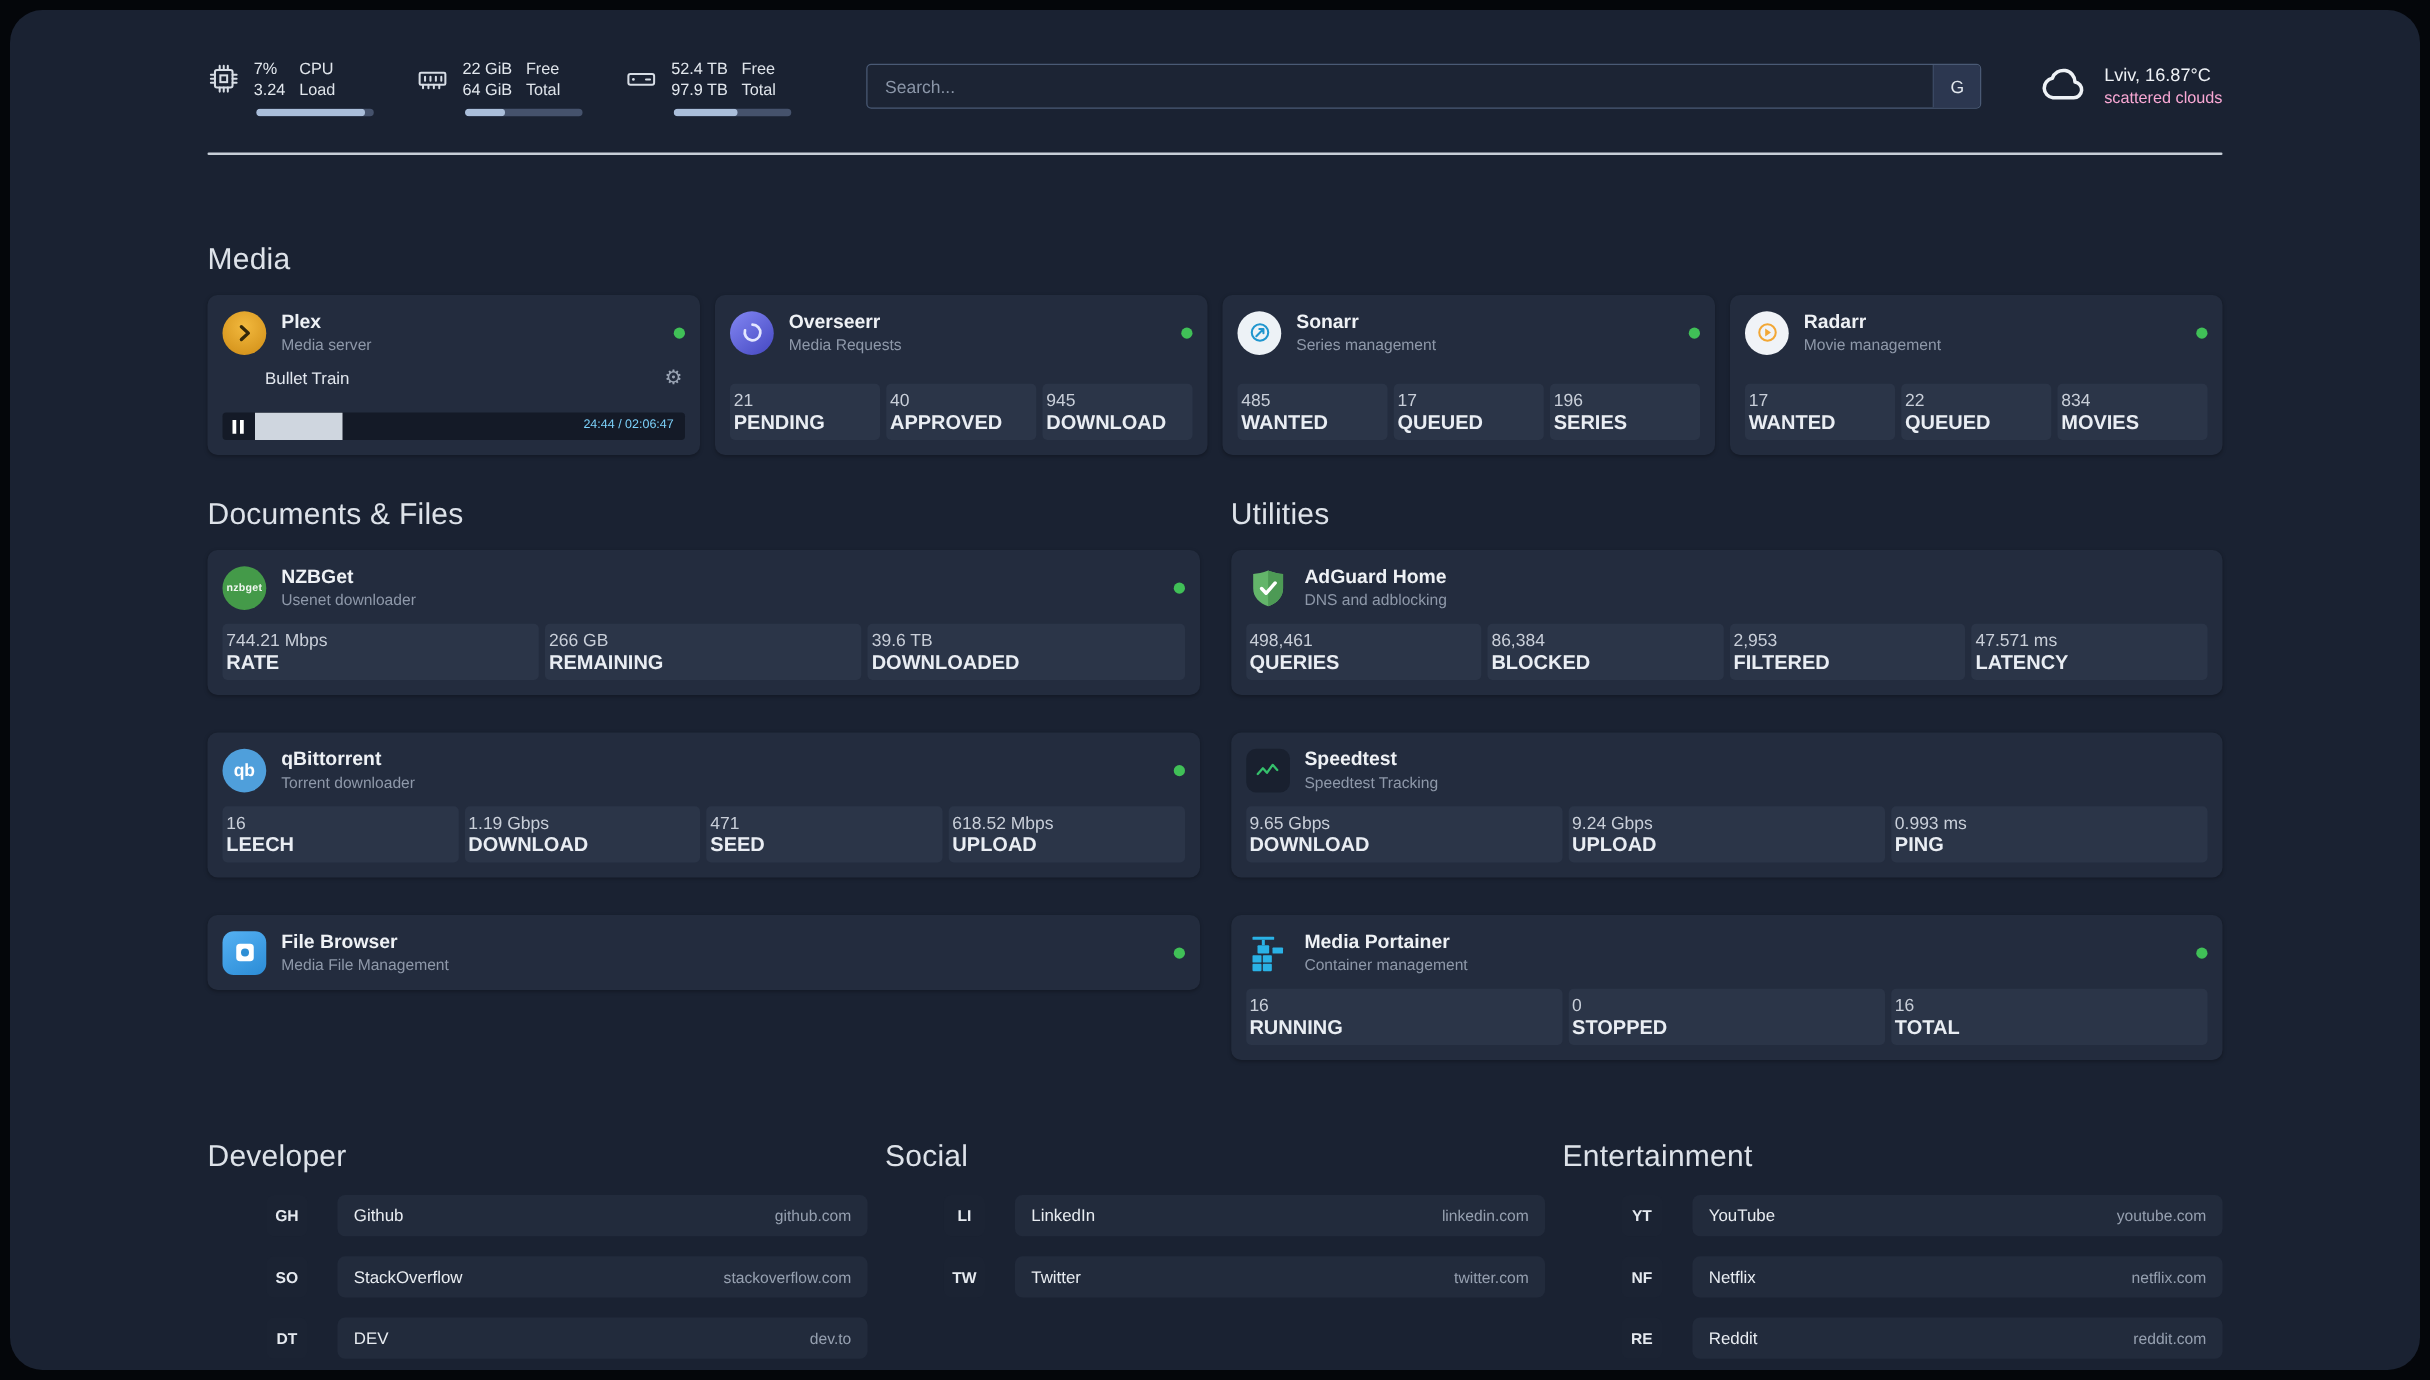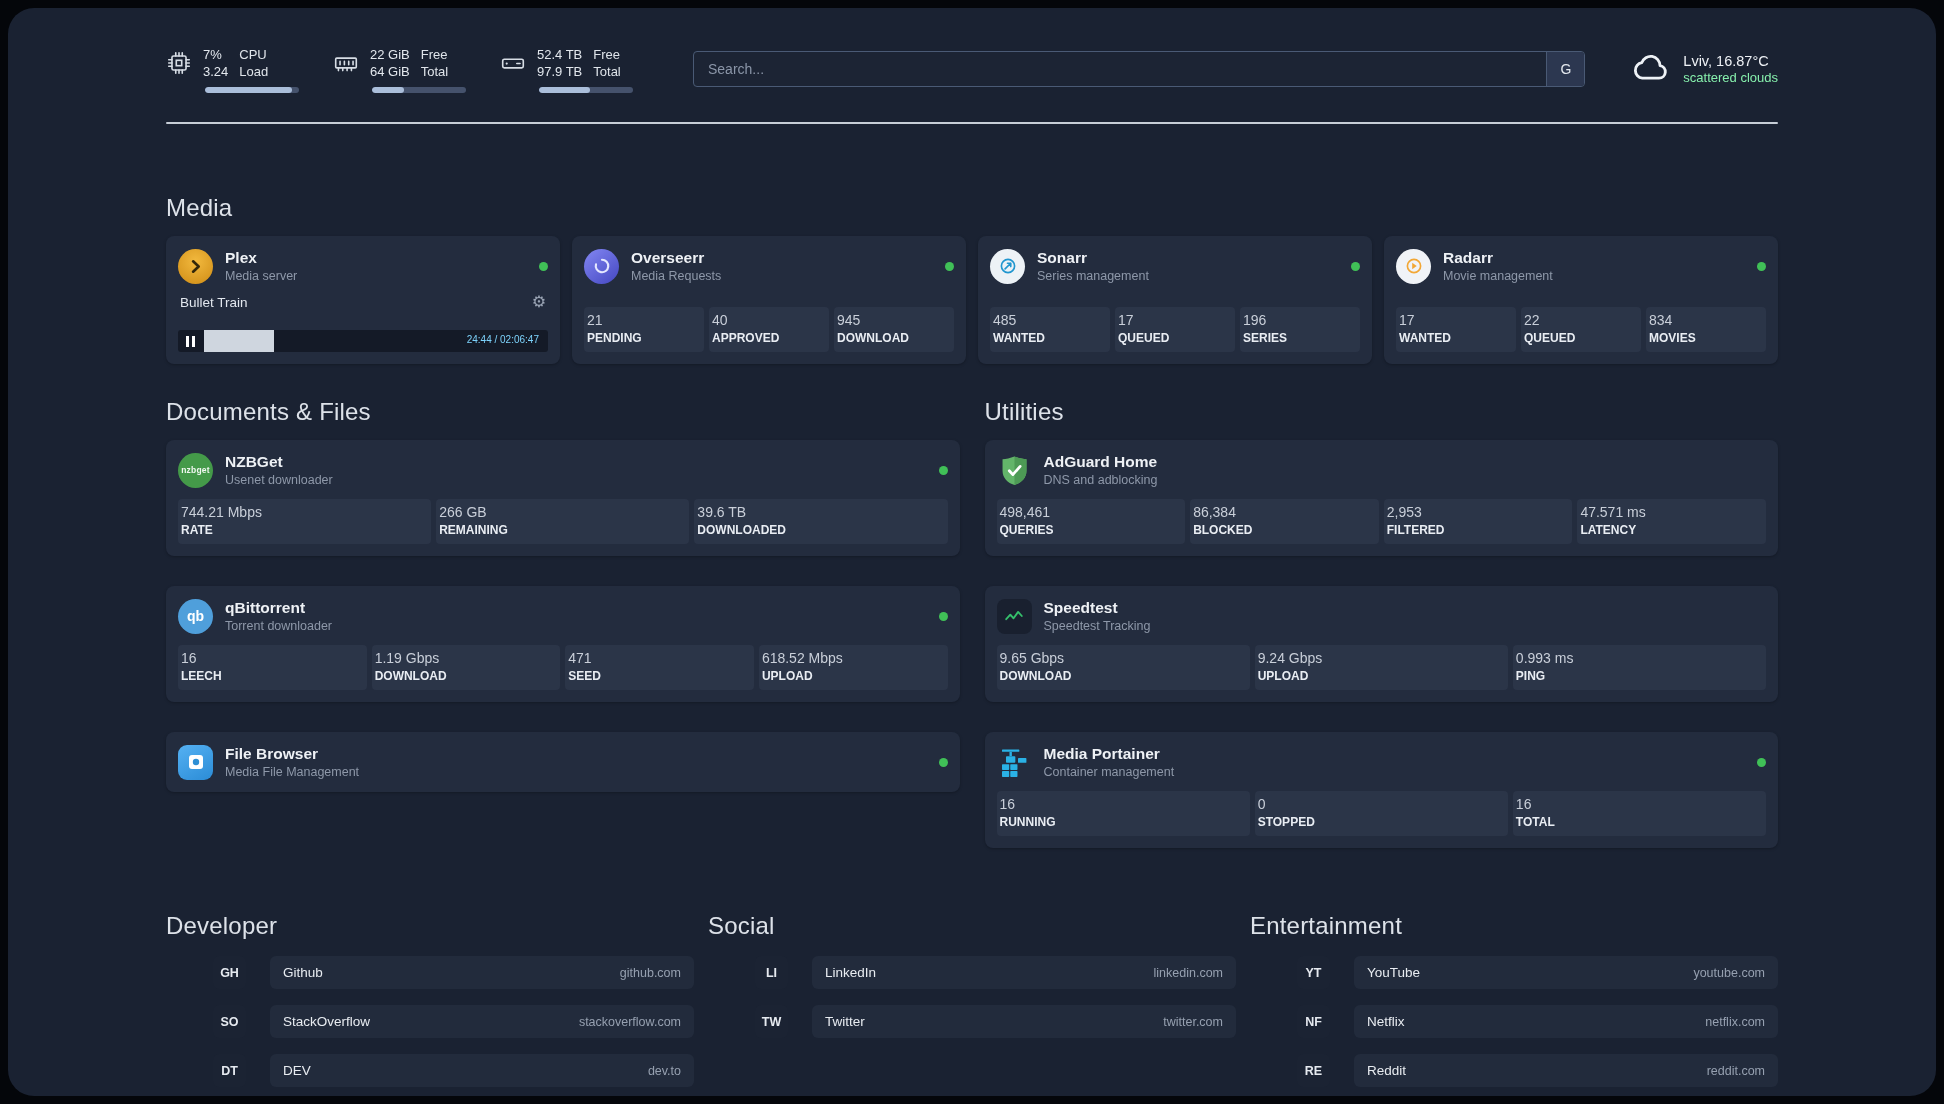--- a/index.html
+++ b/index.html
@@ -28,21 +28,21 @@
   }
   .search-input::placeholder { color:#8b96a8; }
   .search-g {
     position:absolute; right:1px; top:1px; bottom:1px; width:38px; background:#2c3750;
     border-left:1px solid #4a5a75; border-radius:0 3px 3px 0; display:flex; align-items:center;
     justify-content:center; color:#e3e8ee; font-size:14px; cursor:pointer;
   }
   .weather { display:flex; align-items:center; gap:12px; }
   .weather-icon svg { display:block; }
   .w1 { font-size:14.5px; color:#eef1f5; }
-  .w2 { font-size:13px; color:#86efac; margin-top:1px; }
+  .w2 { font-size:13px; color:#f9a8d4; margin-top:1px; }
 
   .divider { margin-top:26px; height:2px; background:#c7ced7; border-radius:1px; }
 
   
   .section-h { font-size:24px; font-weight:500; color:#dde2e9; letter-spacing:.2px; }
   .media { margin-top:70px; }
   .grid4 { display:grid; grid-template-columns:repeat(4,1fr); gap:12px; margin-top:14px; }
 
   .card {
     background:#232c3e; border-radius:8px; padding:12px; display:flex; flex-direction:column;
@@ -52,24 +52,24 @@
   .card-h { display:flex; align-items:center; gap:12px; }
   .app-icon { width:35px; height:35px; border-radius:50%; display:flex; align-items:center; justify-content:center; flex:0 0 auto; }
   .app-icon svg { display:block; }
   .app-name { font-size:15.5px; font-weight:700; color:#eef1f5; line-height:19px; }
   .app-sub { font-size:12.5px; color:#8e98a9; margin-top:2px; line-height:15px; }
   .status-dot { width:9px; height:9px; border-radius:50%; background:#40c057; margin-left:auto; align-self:center; flex:0 0 auto; }
   .stats { display:flex; gap:5px; margin-top:auto; }
   .col .stats { margin-top:11px; }
   .tile { flex:1; background:#2b3548; border-radius:4px; text-align:left; padding:5px 3px 6px; }
   .tile-v { font-size:14px; color:#c9cfd9; line-height:17px; }
-  .tile-l { font-size:12px; font-weight:700; color:#e9edf3; line-height:15px; margin-top:2px; }
+  .tile-l { font-size:16px; font-weight:700; color:#e9edf3; line-height:15px; margin-top:2px; }
 
   
-  .np-row { display:flex; align-items:center; justify-content:space-between; margin-top:10px; padding:0 2px; }
+  .np-row { display:flex; align-items:center; justify-content:space-between; margin-top:10px; padding:0 2px;margin-left:32px; }
   .np-title { font-size:13.5px; color:#e2e7ee; }
   .gear { font-family:"DejaVu Sans",sans-serif; color:#9aa4b4; font-size:16px; line-height:16px; cursor:pointer; }
   .player { position:relative; margin-top:auto; height:22px; background:#141a27; border-radius:3px; overflow:hidden; }
   .player-fill { position:absolute; left:26px; top:0; bottom:0; background:#cfd6df; }
   .pause { position:absolute; left:8px; top:5.5px; display:flex; gap:3px; cursor:pointer; }
   .pause i { display:block; width:3px; height:11px; background:#fff; }
   .ptime { position:absolute; right:9px; top:4px; font-size:10px; color:#7dd3fc; }
 
   .two-col { display:grid; grid-template-columns:1fr 1fr; gap:25px; margin-top:34px; align-items:start; }
   .col .section-h { margin-bottom:14px; }

